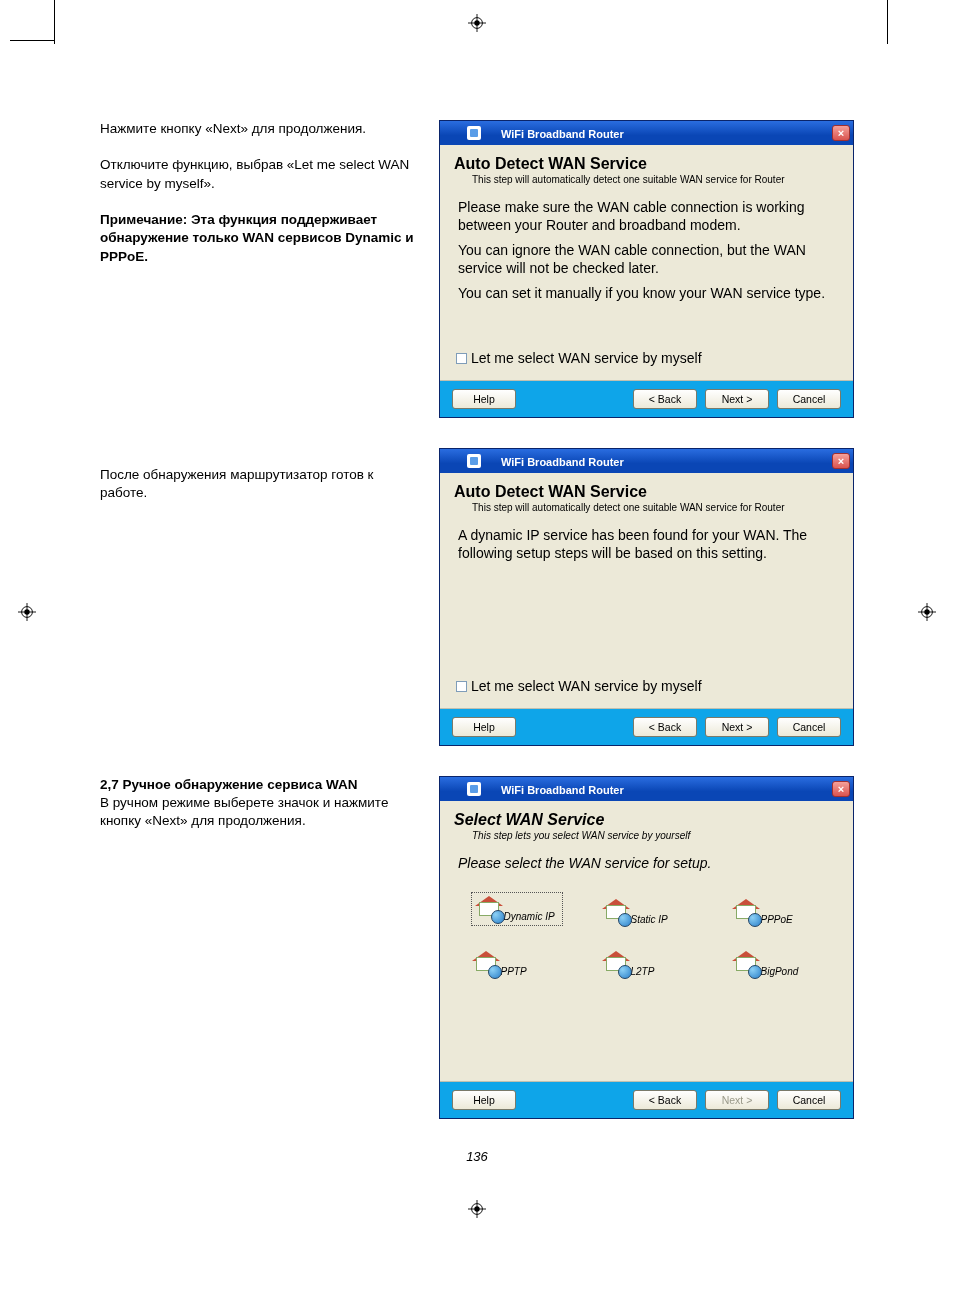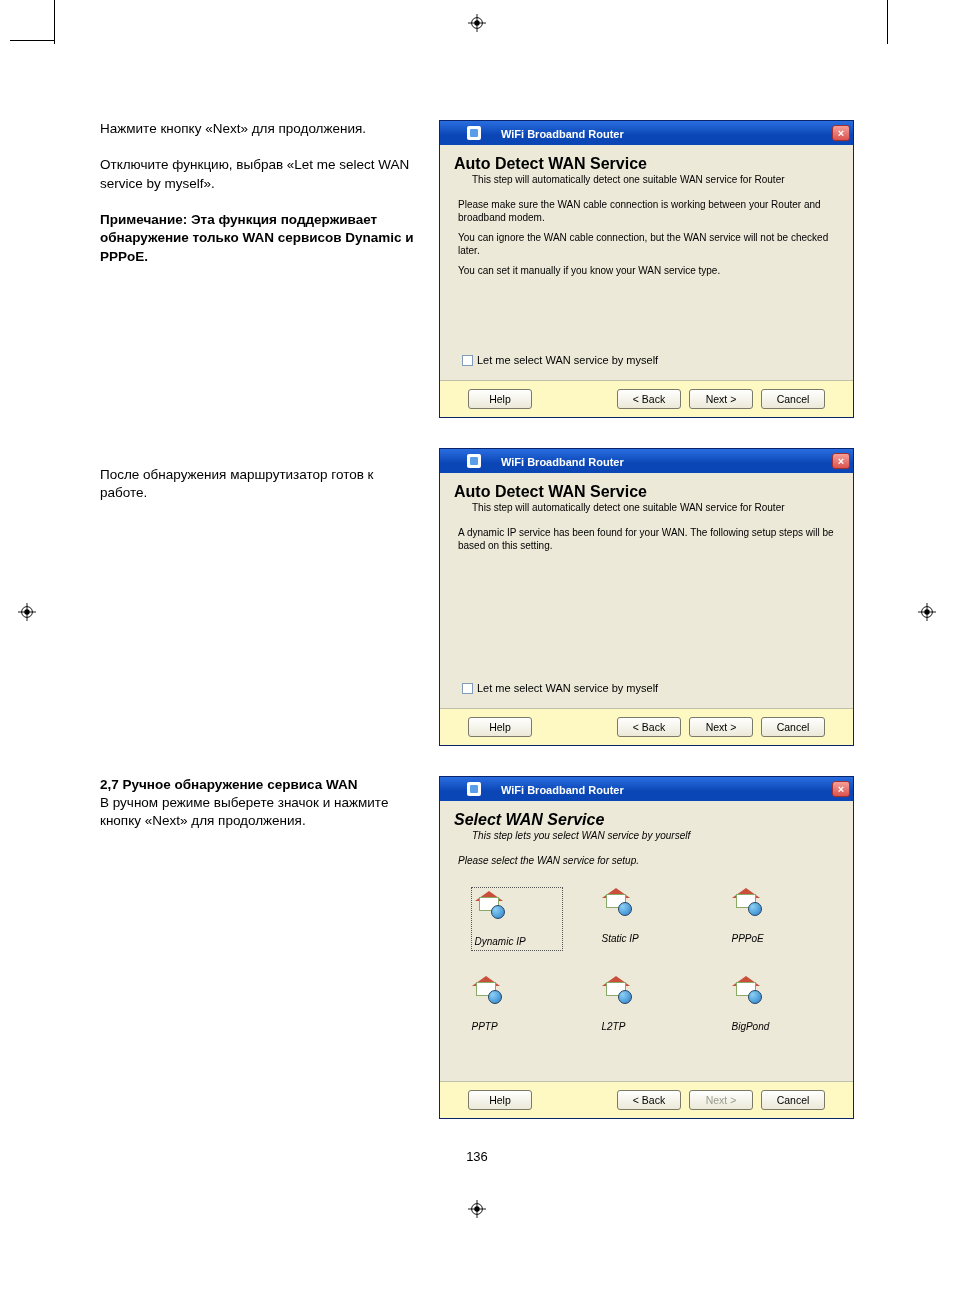--- a/index.html
+++ b/index.html
@@ -40,46 +40,46 @@
   .ticon::after { content:""; position:absolute; inset:3px; background:#5a9de8; border-radius:1px; }
   .close-btn {
     width:18px; height:16px; background:linear-gradient(to bottom,#f5a09a,#d9534f);
     border:1px solid #a03030; border-radius:3px; color:#fff;
     display:flex; align-items:center; justify-content:center;
     font-size:11px; font-weight:bold; line-height:1;
   }
   .dlg-body { padding:10px 14px 10px 14px; min-height:235px; position:relative; font-size:10.5px; color:#000; }
   .dlg-head { font-weight:bold; font-size:16px; margin-bottom:1px; }
   .dlg-sub { font-size:10px; margin-left:18px; margin-bottom:14px; }
-  .dlg-para { font-size:10px; margin:0 4px 8px 4px; line-height:1.25; }
-  .chk-row { position:absolute; left:22px; bottom:14px; font-size:11px; display:flex; align-items:center; gap:4px; }
+  .dlg-para { font-size:14px; margin:0 4px 8px 4px; line-height:1.25; }
+  .chk-row { position:absolute; left:16px; bottom:14px; font-size:14px; display:flex; align-items:center; gap:4px; }
   .chk { width:11px; height:11px; border:1px solid #7f9db9; background:#fff; display:inline-block; }
   .dlg-footer {
-    border-top:1px solid #c0c0b0; padding:8px 28px; display:flex; gap:8px;
-    justify-content:flex-end; align-items:center; background:#fef9c3;
+    border-top:1px solid #c0c0b0; padding:8px 12px; display:flex; gap:8px;
+    justify-content:flex-end; align-items:center; background:#0ea5e9;
   }
   .dlg-footer .spacer { margin-right:auto; }
   .xp-btn {
     min-width:64px; height:20px; font-size:10.5px; font-family:Tahoma,Arial,sans-serif;
     background:linear-gradient(to bottom,#fff,#ece9d8); border:1px solid #7a7a6a;
     border-radius:3px; padding:0 10px; cursor:pointer;
   }
   .xp-btn.disabled { color:#9a9a8a; }
   .wan-icons {
     display:grid; grid-template-columns:repeat(3, 90px); gap:26px 40px;
     justify-content:center; margin:20px auto 0 auto;
   }
-  .wan-item { display:flex; flex-direction:column; align-items:flex-start; font-size:10px; gap:19px; }
+  .wan-item { display:flex; flex-direction:row; align-items:flex-end; font-size:10px; gap:1px; }
   .wan-item.selected { outline:1px dotted #555; padding:3px; }
   .wan-icon { width:28px; height:26px; position:relative; }
   .house { position:absolute; left:4px; top:6px; width:20px; height:14px; background:#fff; border:1px solid #8a6; }
   .roof { position:absolute; left:0; top:0; width:0; height:0; border-left:14px solid transparent; border-right:14px solid transparent; border-bottom:10px solid #c94f3a; }
   .globe { position:absolute; right:-2px; bottom:-2px; width:14px; height:14px; border-radius:50%; background:radial-gradient(circle at 30% 30%, #8cd0f5, #2a7fc9); border:1px solid #246; }
   .dlg-body.tall { min-height:280px;font-style:italic; }
-  .page-num { text-align:center; font-size:13px; margin-top:30px; }
+  .page-num { text-align:center; font-size:13px; margin-top:30px;font-style:italic; }
 </style>
 </head>
 <body>
 
 <div class="reg-mark reg-top"><svg viewBox="0 0 20 20">
       <circle cx="10" cy="10" r="6" fill="none" stroke="#000"></circle>
       <circle cx="10" cy="10" r="3" fill="#000"></circle>
       <line x1="10" y1="0" x2="10" y2="20" stroke="#000"></line>
       <line x1="0" y1="10" x2="20" y2="10" stroke="#000"></line>
     </svg></div>

